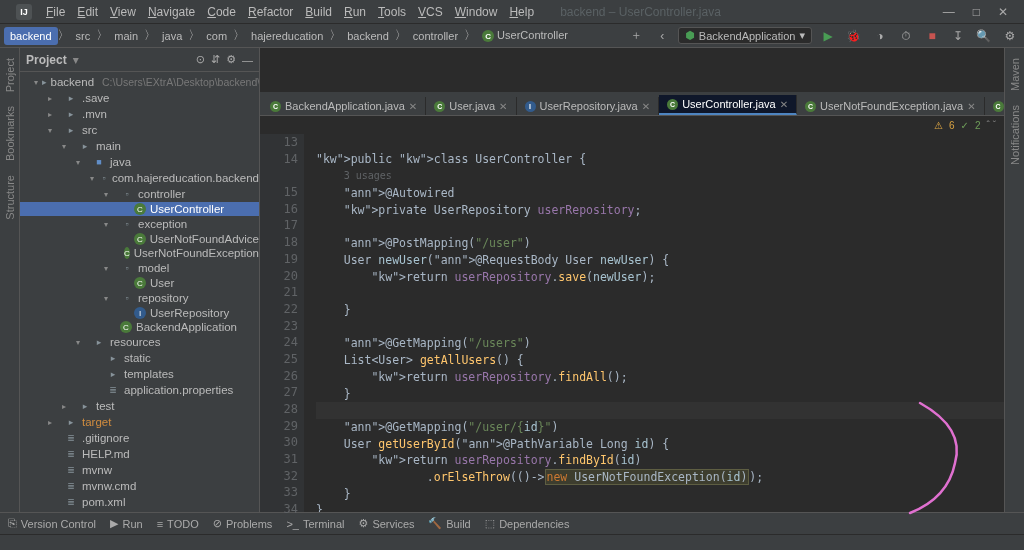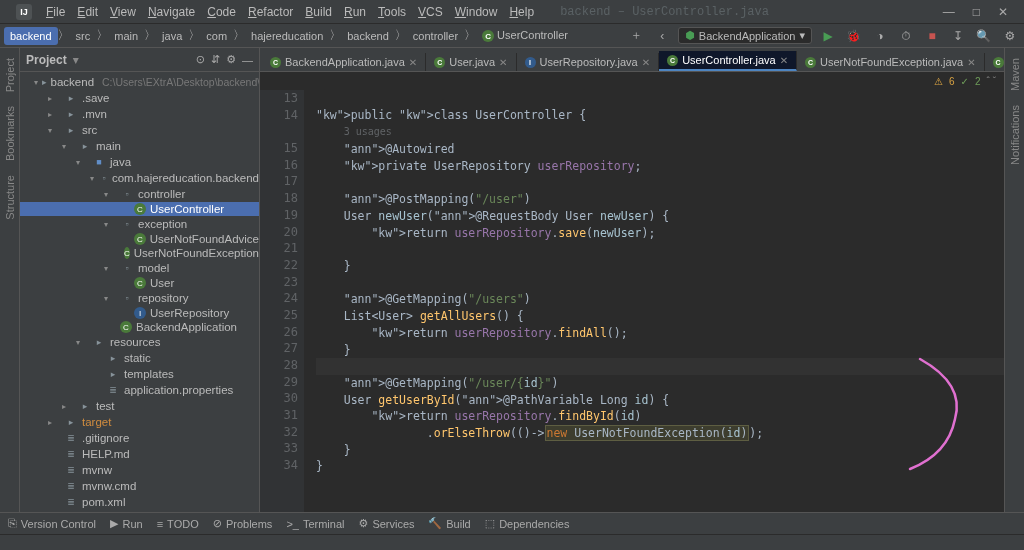--- a/index.html
+++ b/index.html
@@ -35,21 +35,20 @@
   padding: 3px 6px;
   color: #bbb;
   cursor: pointer;
 }
 .titlebar .menu-item u { text-decoration: underline; }
 .titlebar .win-title {
   flex: 1;
   text-align: left;
   color: #5a6164;
   margin-left: 20px;
-  font-family: Liberation Mono, monospace;
 }
 .titlebar .win-controls {
   display: flex;
   gap: 18px;
   color: #aaa;
 }
 
 .navbar {
   height: 24px;
   background: #3c3f41;
@@ -138,21 +137,21 @@
 }
 .left-rail{border-right:1px solid #555;}
 .right-rail{border-left:1px solid #555;}
 .rail-txt{writing-mode:vertical-rl;transform:rotate(180deg);color:#888;font-size:11px;padding:4px 0;cursor:pointer;}
 
 .editor-area {
   flex:1;display:flex;flex-direction:column;min-width:0;
 }
 .editor-tabs {
   height:24px;background:#3c3f41;border-bottom:1px solid #555;
-  display:flex;align-items:flex-end;padding-left:2px;
+  display:flex;align-items:flex-end;padding-left:2px;margin-top:44px;
 }
 .editor-tab {
   display:flex;align-items:center;gap:4px;padding:3px 8px;
   background:#3c3f41;color:#bbb;font-size:11px;cursor:pointer;
   border-right:1px solid #2b2b2b;
 }
 .editor-tab.active{background:#0f172a;color:#fff;border-bottom:2px solid #4e85c1;}
 .editor-tab .close{color:#888;font-size:10px;}
 .editor-tab .ci{width:11px;height:11px;border-radius:50%;display:flex;
   align-items:center;justify-content:center;font-size:7px;font-weight:bold;}

